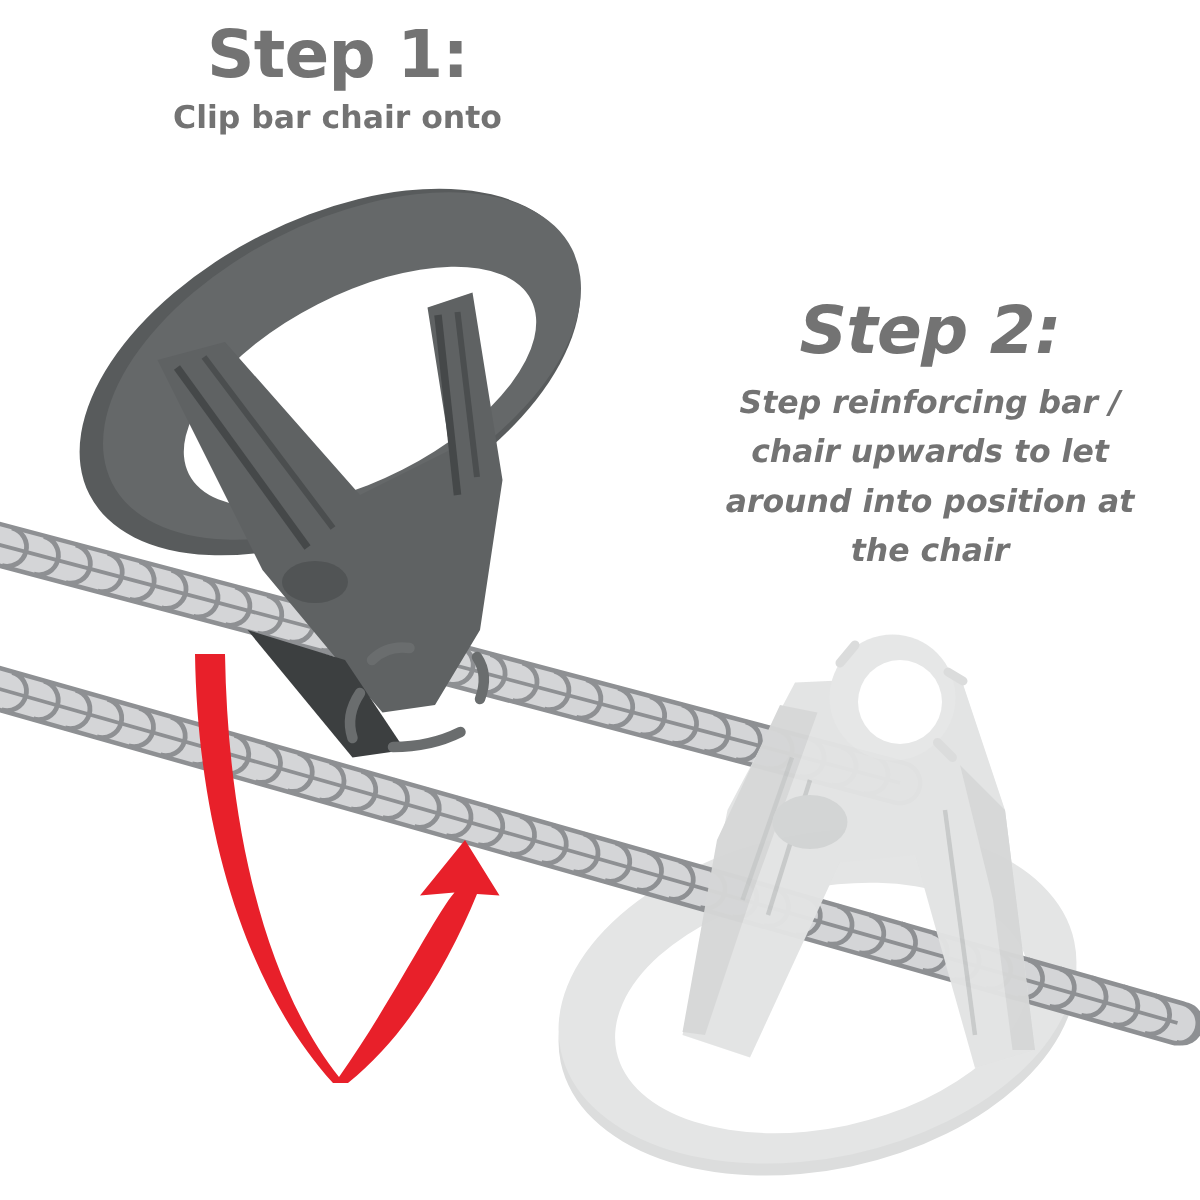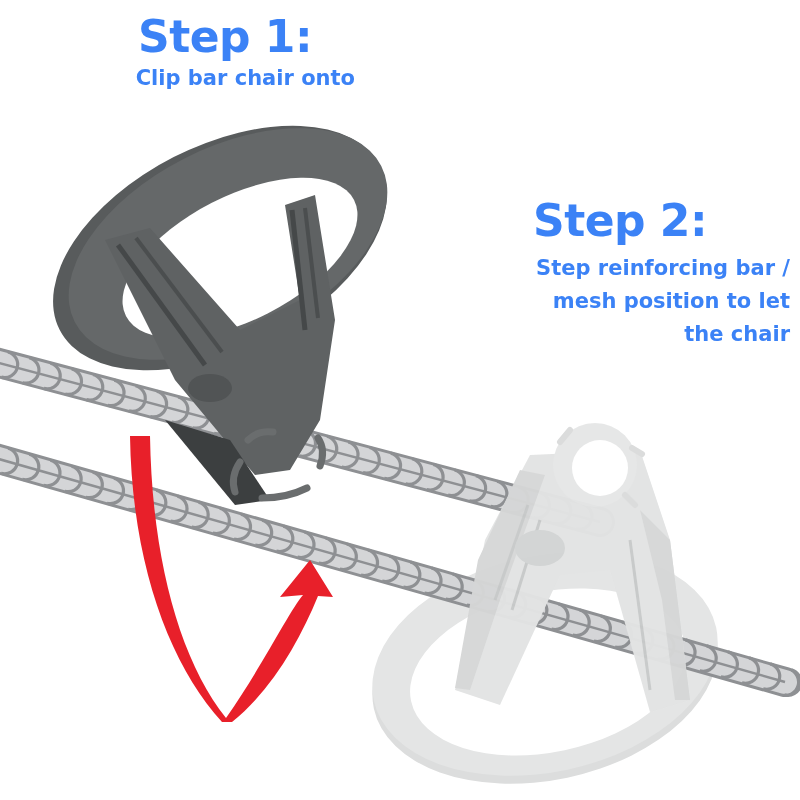--- a/index.html
+++ b/index.html
@@ -1,23 +1,23 @@
 <!DOCTYPE html>
 <html><head>
 <meta charset="utf-8">
 <style>
   html, body { margin: 0; padding: 0; background: #ffffff; }
   body { width: 800px; height: 800px; position: relative; overflow: hidden;
          font-family: "DejaVu Sans", "Liberation Sans", sans-serif; }
   .canvas { position: absolute; left: 0; top: 0; width: 800px; height: 800px; }
-  .step-block { position: absolute; text-align: center; color: #3b82f6; }
+  .step-block { position: absolute; text-align: center; color: #737373; }
   .step-title { font-weight: bold; font-size: 44px; line-height: 50px; letter-spacing: -0.5px; }
-  .step-desc { font-weight: bold; font-size: 21px; line-height: 33px; text-align: right; }
+  .step-desc { font-weight: bold; font-size: 21px; line-height: 33px; }
   #step1 { left: 95px; top: 12px; width: 260px; }
-  #step2 { left: 450px; top: 196px; width: 340px; }
+  #step2 { left: 450px; top: 196px; width: 340px; font-style: italic; }
   #step2 .step-title { margin-bottom: 6px; }
 </style>
 </head>
 <body>
 
 <svg class="canvas" viewBox="0 0 800 800" xmlns="http://www.w3.org/2000/svg">
   <defs>
 
     <g id="rib">
       <path d="M0,-13 a13,13 0 0 1 0,26" fill="none" stroke="#8e9093" stroke-width="3.2"></path>
@@ -159,15 +159,16 @@
 </svg>
 
 <div class="step-block" id="step1">
   <div class="step-title">Step 1:</div>
   <div class="step-desc">Clip bar chair onto</div>
 </div>
 
 <div class="step-block" id="step2">
   <div class="step-title">Step 2:</div>
   <div class="step-desc">Step reinforcing bar /</div>
-  <div class="step-desc">mesh position to let</div>
+  <div class="step-desc">chair upwards to let</div>
+  <div class="step-desc">around into position at</div>
   <div class="step-desc">the chair</div>
 </div>
 
 </body></html>

